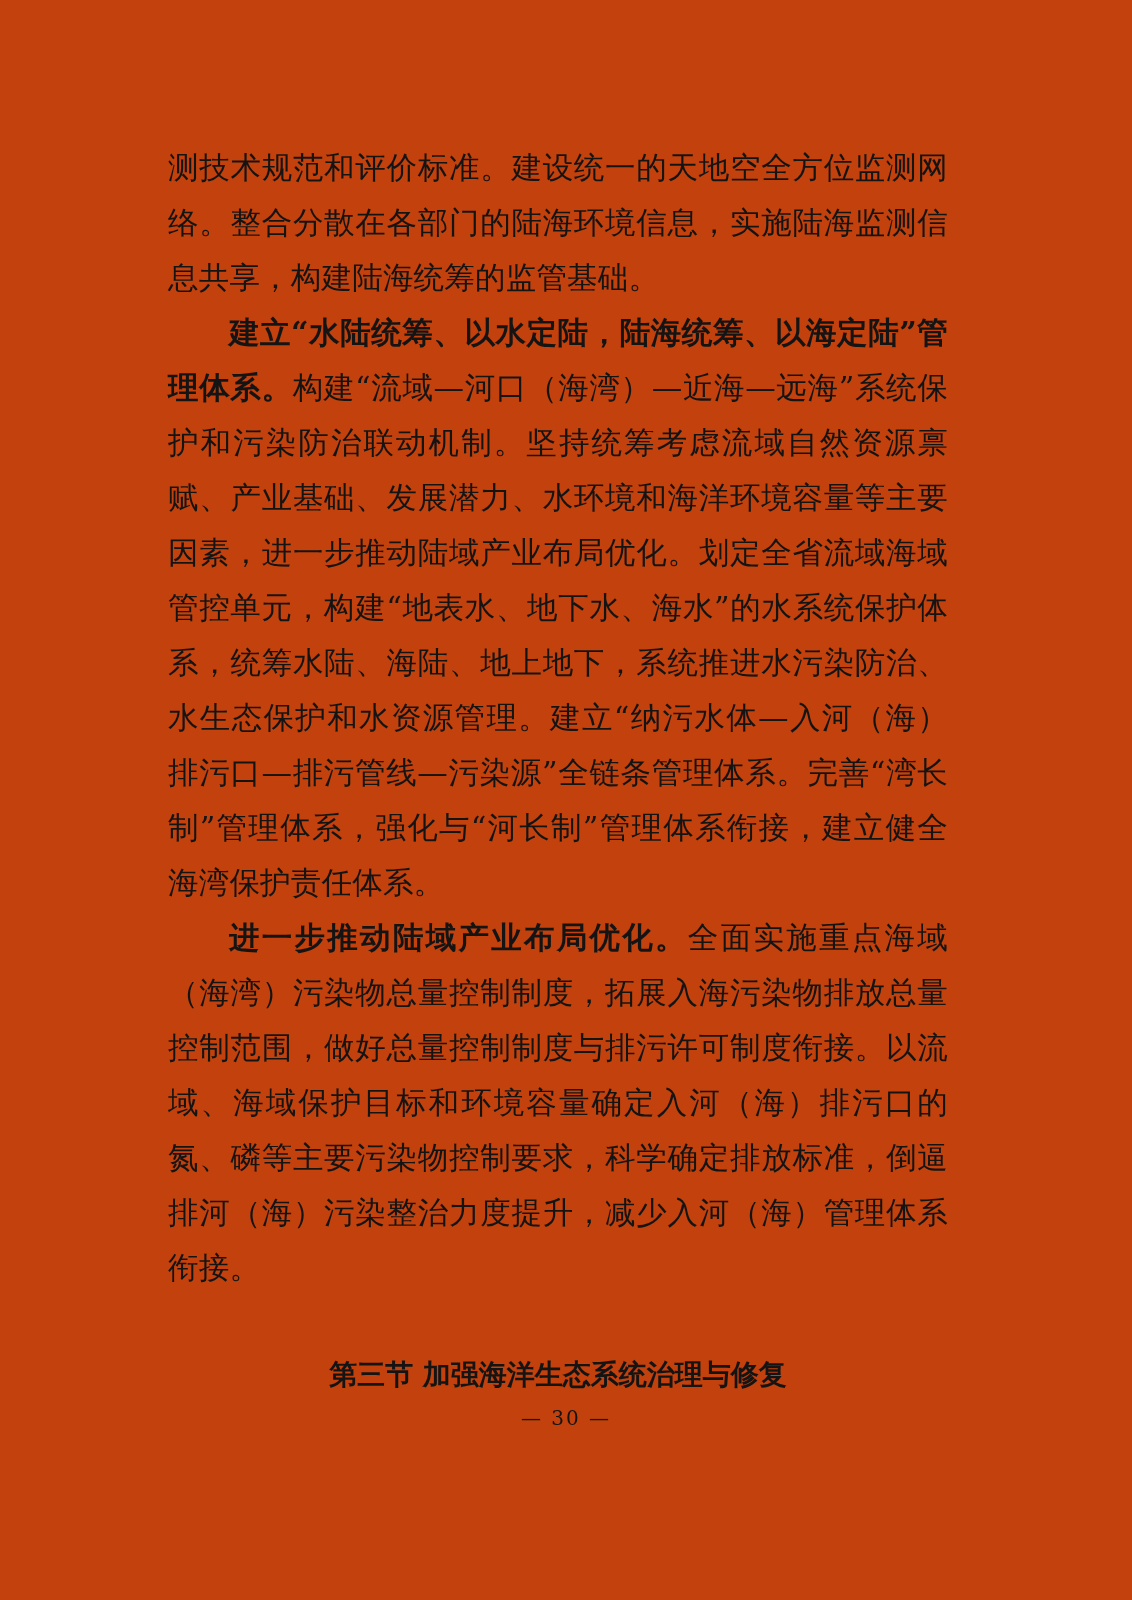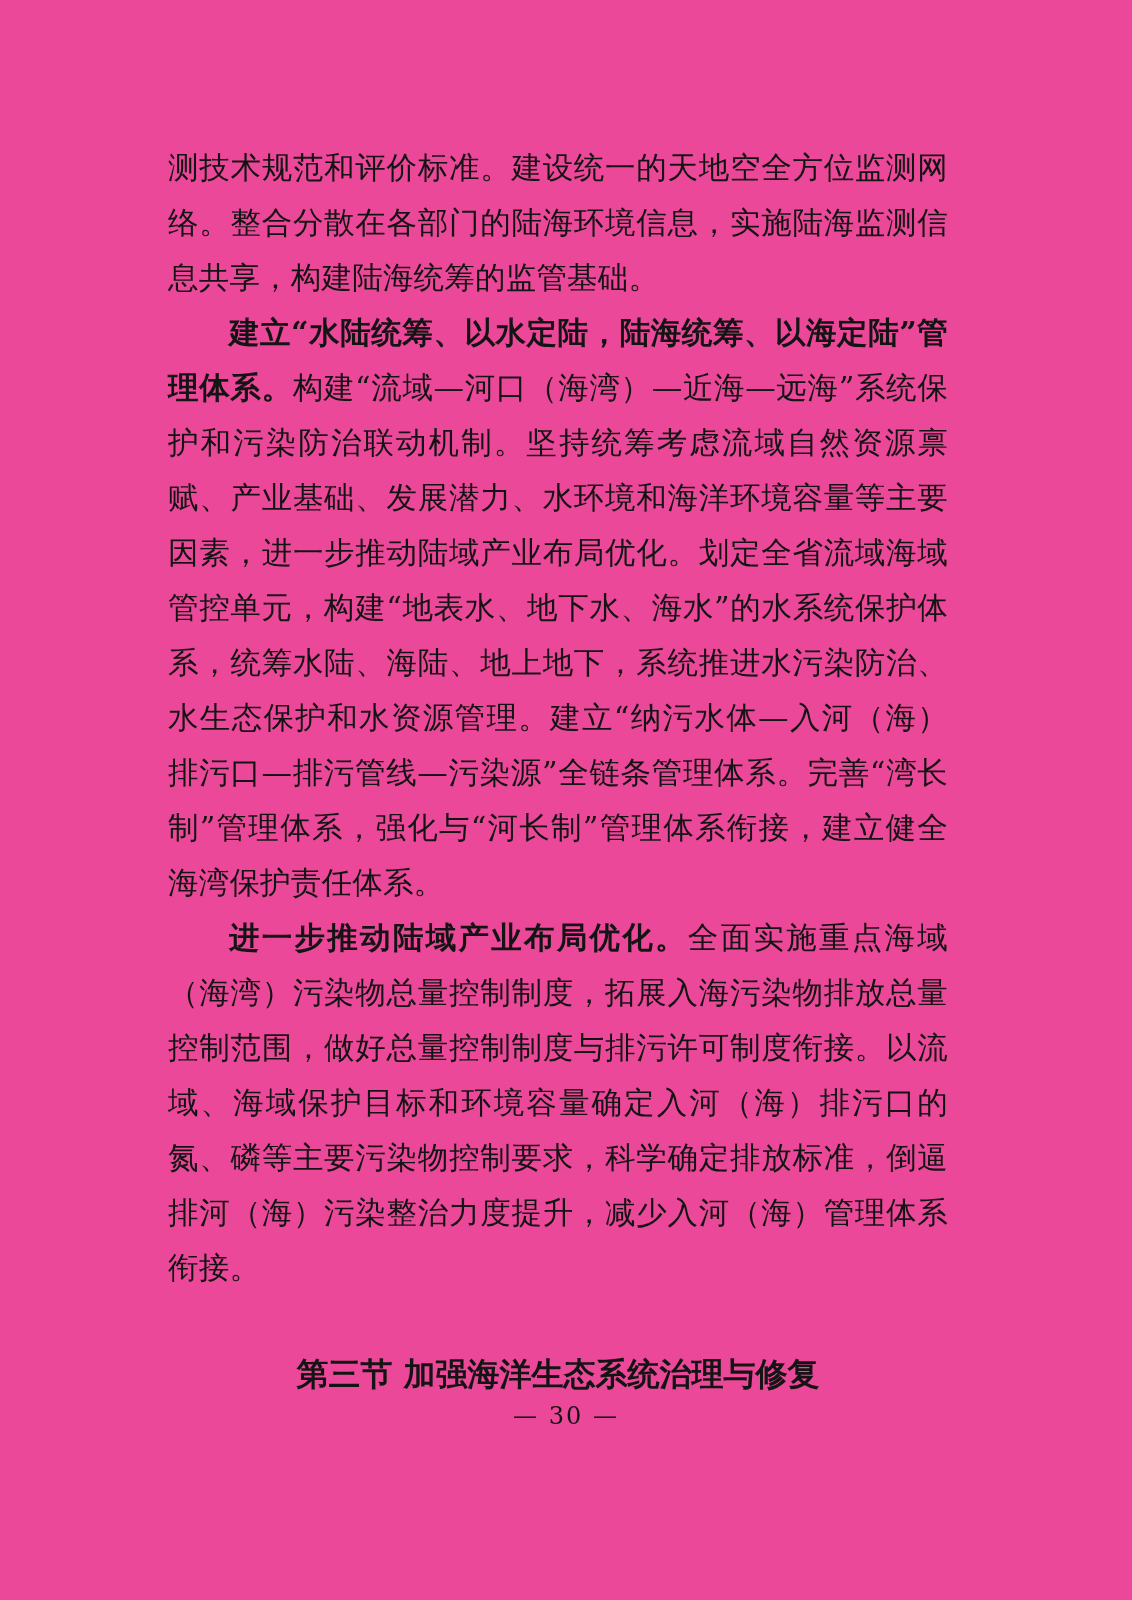--- a/index.html
+++ b/index.html
@@ -9,21 +9,21 @@
   }
   body {
     font-family: "DejaVu Serif", "Liberation Serif", serif;
     color: #111111;
   }
   .page {
     position: relative;
     width: 1132px;
     height: 1600px;
     margin: 0 auto;
-    background: #ec4899;
+    background: #c2410c;
     overflow: hidden;
     box-sizing: border-box;
   }
   .content {
     position: absolute;
     left: 168px;
     top: 140px;
     width: 780px;
   }
   .para {
@@ -38,40 +38,40 @@
   .para + .para {
     margin-top: 0px;
   }
   .indent {
     text-indent: 61px;
   }
   .lead {
     font-weight: bold;
   }
   .section-heading {
-    font-size: 32px;
+    font-size: 28px;
     line-height: 55px;
     font-weight: bold;
     text-align: center;
     margin: 0;
     color: #141414;
   }
   .spacer-lg {
     height: 52px;
   }
   .spacer-md {
     height: 40px;
   }
   .footer {
     position: absolute;
     left: 0;
     right: 0;
     bottom: 170px;
     text-align: center;
-    font-size: 24px;
+    font-size: 20px;
     color: #141414;
     letter-spacing: 2px;
   }
 </style>
 </head>
 <body>
 
 <div class="page">
   <div class="content">
 

